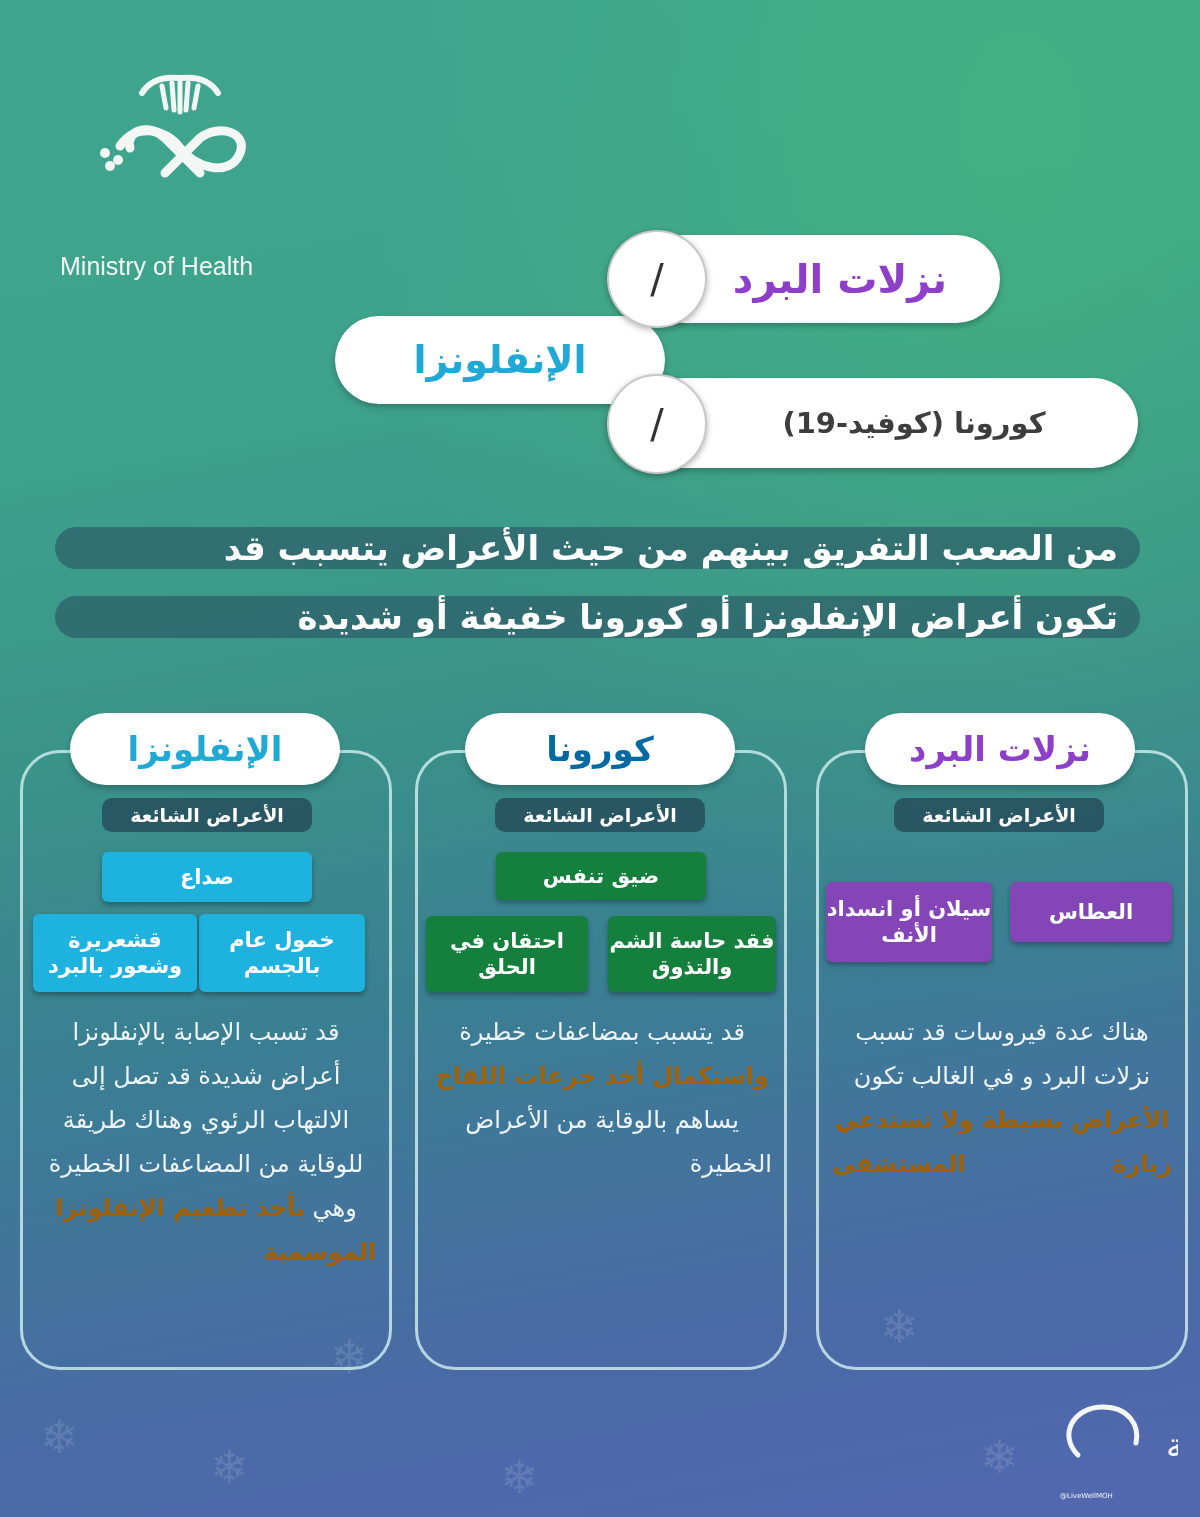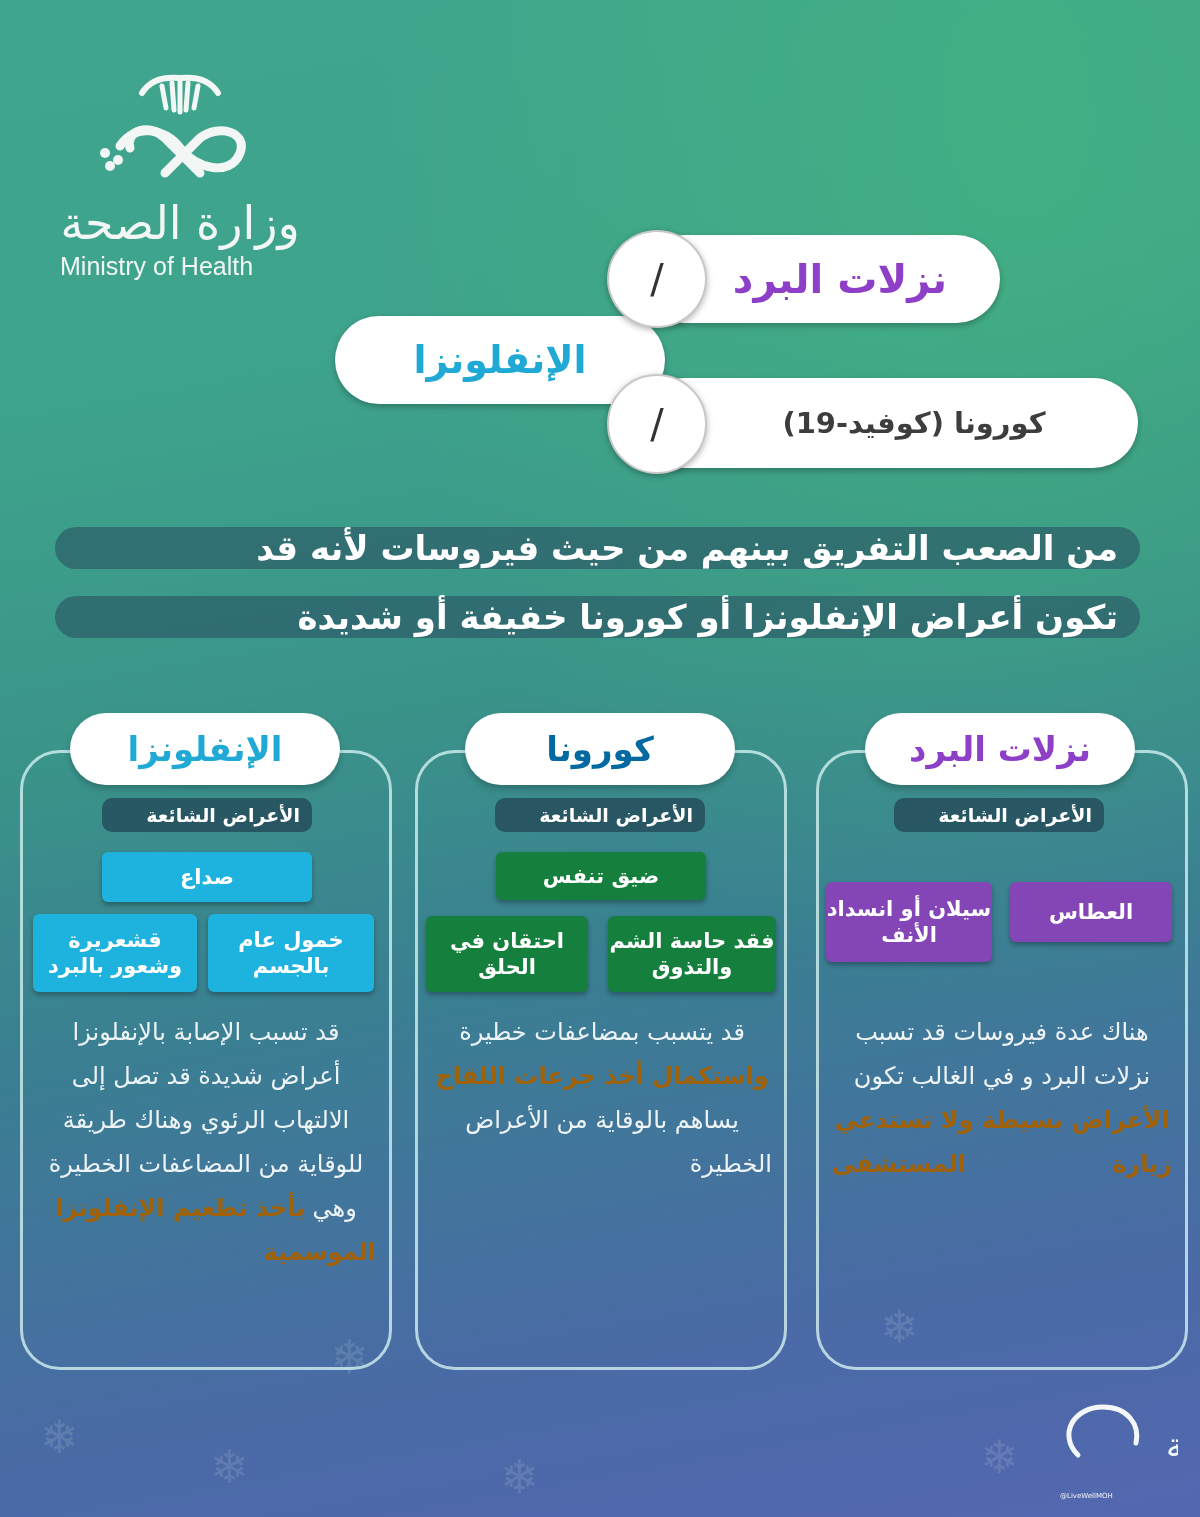--- a/index.html
+++ b/index.html
@@ -25,21 +25,21 @@
   .slash{width:100px;height:100px;border-radius:50%;background:#fff;border:2px solid #c8c8c8;display:flex;align-items:center;justify-content:center;color:#333;font-size:40px;box-shadow:0 2px 6px rgba(0,0,0,.3)}
   .slash1{left:607px;top:230px;height:98px}
   .slash2{left:607px;top:374px}
   
   .band{right:60px;height:42px;background:rgba(40,75,95,.55);border-radius:22px;padding:0 22px;font-weight:bold;font-size:34px;line-height:42px;white-space:nowrap;color:#fff}
   .band1{top:527px;left:55px}
   .band2{top:596px;left:55px}
   
   .col{width:372px;height:620px;border:3px solid rgba(210,240,240,.8);border-radius:40px;top:750px}
   .colhead{width:270px;height:72px;background:#fff;border-radius:38px;top:713px;display:flex;align-items:center;justify-content:center;font-weight:bold;font-size:34px;box-shadow:0 4px 6px rgba(0,0,0,.2)}
-  .sub{height:34px;border-radius:10px;background:rgba(35,70,85,.75);font-weight:bold;font-size:19px;line-height:34px;text-align:right;color:#fff;top:798px;padding:0 12px}
+  .sub{height:34px;border-radius:10px;background:rgba(35,70,85,.75);font-weight:bold;font-size:19px;line-height:34px;text-align:center;color:#fff;top:798px;padding:0 12px}
   .chip{border-radius:6px;display:flex;align-items:center;justify-content:center;text-align:center;font-weight:bold;font-size:21px;line-height:1.25;color:#fff;box-shadow:0 3px 5px rgba(0,0,0,.3)}
   .purple{background:#8446b6}
   .dark{background:#15803d}
   .cyan{background:#1eb2df}
   .para{font-size:24px;line-height:44px;text-align:center;color:#eef4f6;width:340px;text-align-last:justify}
   .para b{font-weight:bold;color:#a16207}
   .brand{left:1048px;top:1395px;width:130px;height:110px;direction:ltr}
   .flake{position:absolute;color:rgba(255,255,255,.12);font-size:46px}
 </style>
 </head>
@@ -60,41 +60,40 @@
       <path d="M90 10 C70 8 58 15 52 25" stroke-width="6"></path>
       <path d="M90 10 C110 8 122 15 128 25" stroke-width="6"></path>
       <path d="M72 18 L76 40 M82 15 L84 42 M90 14 L90 44 M98 15 L96 42 M108 18 L104 40" stroke-width="5"></path>
       <path d="M30 78 C45 55 75 60 90 80 C105 100 140 110 150 85 C158 65 130 55 110 70 L75 105" stroke-width="9"></path>
       <path d="M110 105 L75 70 C60 55 35 62 40 80" stroke-width="9"></path>
       <circle cx="15" cy="85" r="5" fill="#f2f6f4" stroke="none"></circle>
       <circle cx="28" cy="92" r="5" fill="#f2f6f4" stroke="none"></circle>
       <circle cx="20" cy="98" r="5" fill="#f2f6f4" stroke="none"></circle>
     </g>
   </svg>
-  <div class="ar">وزارة الصحة</div>
   <div class="en">Ministry of Health</div>
 </div>
 
 <div class="abs pill pill1">
     <span>نزلات البرد</span>
   </div>
 <div class="abs pill pill3">
     <span>كورونا (كوفيد-19)</span>
   </div>
 <div class="abs pill pill2">
     <span>الإنفلونزا</span>
   </div>
 <div class="abs slash slash1">
     <span>/</span>
   </div>
 <div class="abs slash slash2">
     <span>/</span>
   </div>
 
-<div class="abs band band1">من الصعب التفريق بينهم من حيث فيروسات لأنه قد</div>
+<div class="abs band band1">من الصعب التفريق بينهم من حيث الأعراض يتسبب قد</div>
 <div class="abs band band2">تكون أعراض الإنفلونزا أو كورونا خفيفة أو شديدة</div>
 
 <div class="abs col" style="left:816px"></div>
 <div class="abs colhead" style="left:865px;color:#8d3fc8">نزلات البرد</div>
 <div class="abs sub" style="left:894px;width:210px">الأعراض الشائعة</div>
 <div class="abs chip purple" style="left:1010px;top:882px;width:162px;height:60px">العطاس</div>
 <div class="abs chip purple" style="left:826px;top:882px;width:166px;height:80px">سيلان أو انسداد الأنف</div>
 <div class="abs para" style="left:832px;top:1010px">
   <span>هناك عدة فيروسات قد تسبب نزلات البرد و في الغالب تكون</span>
   <b>الأعراض بسيطة ولا تستدعي زيارة المستشفى</b>
@@ -109,21 +108,21 @@
 <div class="abs para" style="left:432px;top:1010px">
   <span>قد يتسبب بمضاعفات خطيرة</span>
   <b>واستكمال أخذ جرعات اللقاح</b>
   <span>يساهم بالوقاية من الأعراض الخطيرة</span>
 </div>
 
 <div class="abs col" style="left:20px"></div>
 <div class="abs colhead" style="left:70px;color:#21a9d6">الإنفلونزا</div>
 <div class="abs sub" style="left:102px;width:210px">الأعراض الشائعة</div>
 <div class="abs chip cyan" style="left:102px;top:852px;width:210px;height:50px">صداع</div>
-<div class="abs chip cyan" style="left:208px;top:914px;width:166px;height:78px">خمول عام بالجسم</div>
+<div class="abs chip cyan" style="left:199px;top:914px;width:166px;height:78px">خمول عام بالجسم</div>
 <div class="abs chip cyan" style="left:33px;top:914px;width:164px;height:78px">قشعريرة وشعور بالبرد</div>
 <div class="abs para" style="left:36px;top:1010px">
   <span>قد تسبب الإصابة بالإنفلونزا أعراض شديدة قد تصل إلى الالتهاب الرئوي وهناك طريقة للوقاية من المضاعفات الخطيرة وهي</span>
   <b>بأخذ تطعيم الإنفلونزا الموسمية</b>
 </div>
 
 <div class="abs brand">
   <svg width="130" height="110" viewBox="0 0 130 110">
     <path d="M30 60 C10 40 25 12 55 12 C80 12 92 30 88 48" fill="none" stroke="#f4f7f8" stroke-width="5" stroke-linecap="round"></path>
     <text x="118" y="62" text-anchor="end" font-size="34" fill="#f4f7f8" font-family="DejaVu Sans, sans-serif" direction="rtl">عش بصحة</text>

